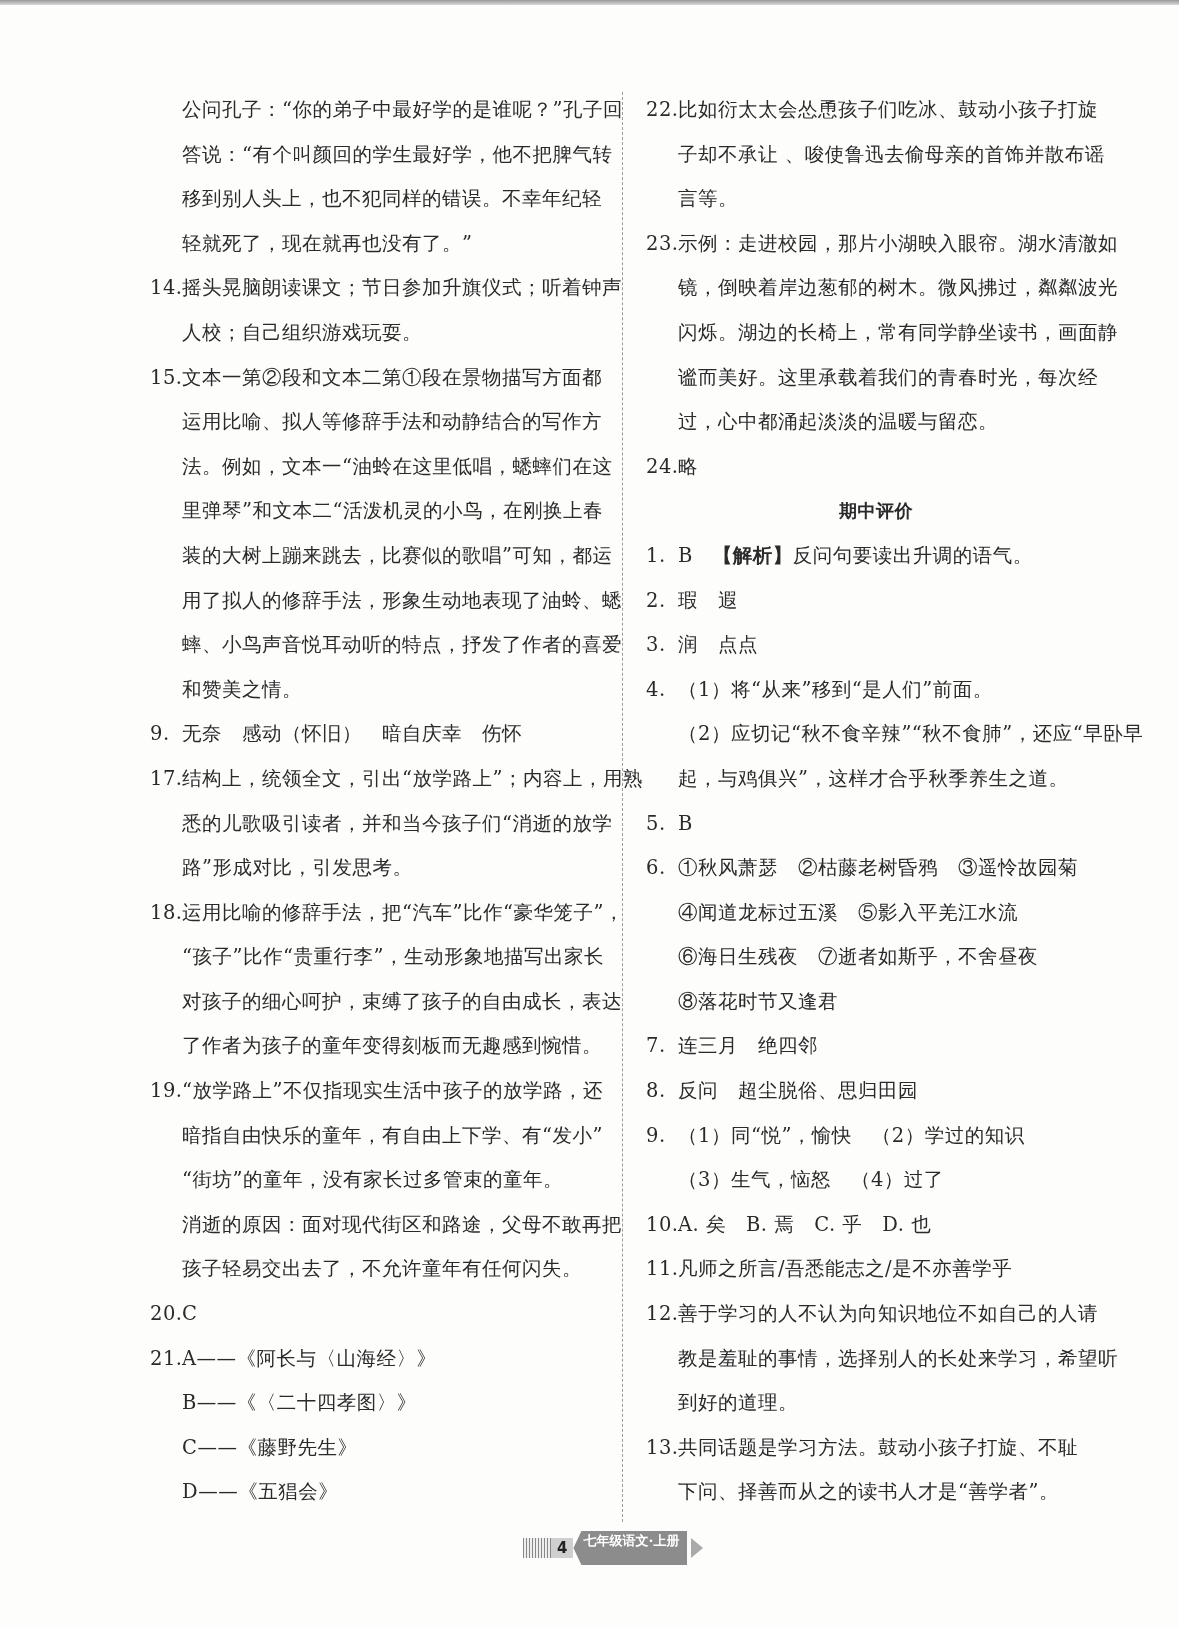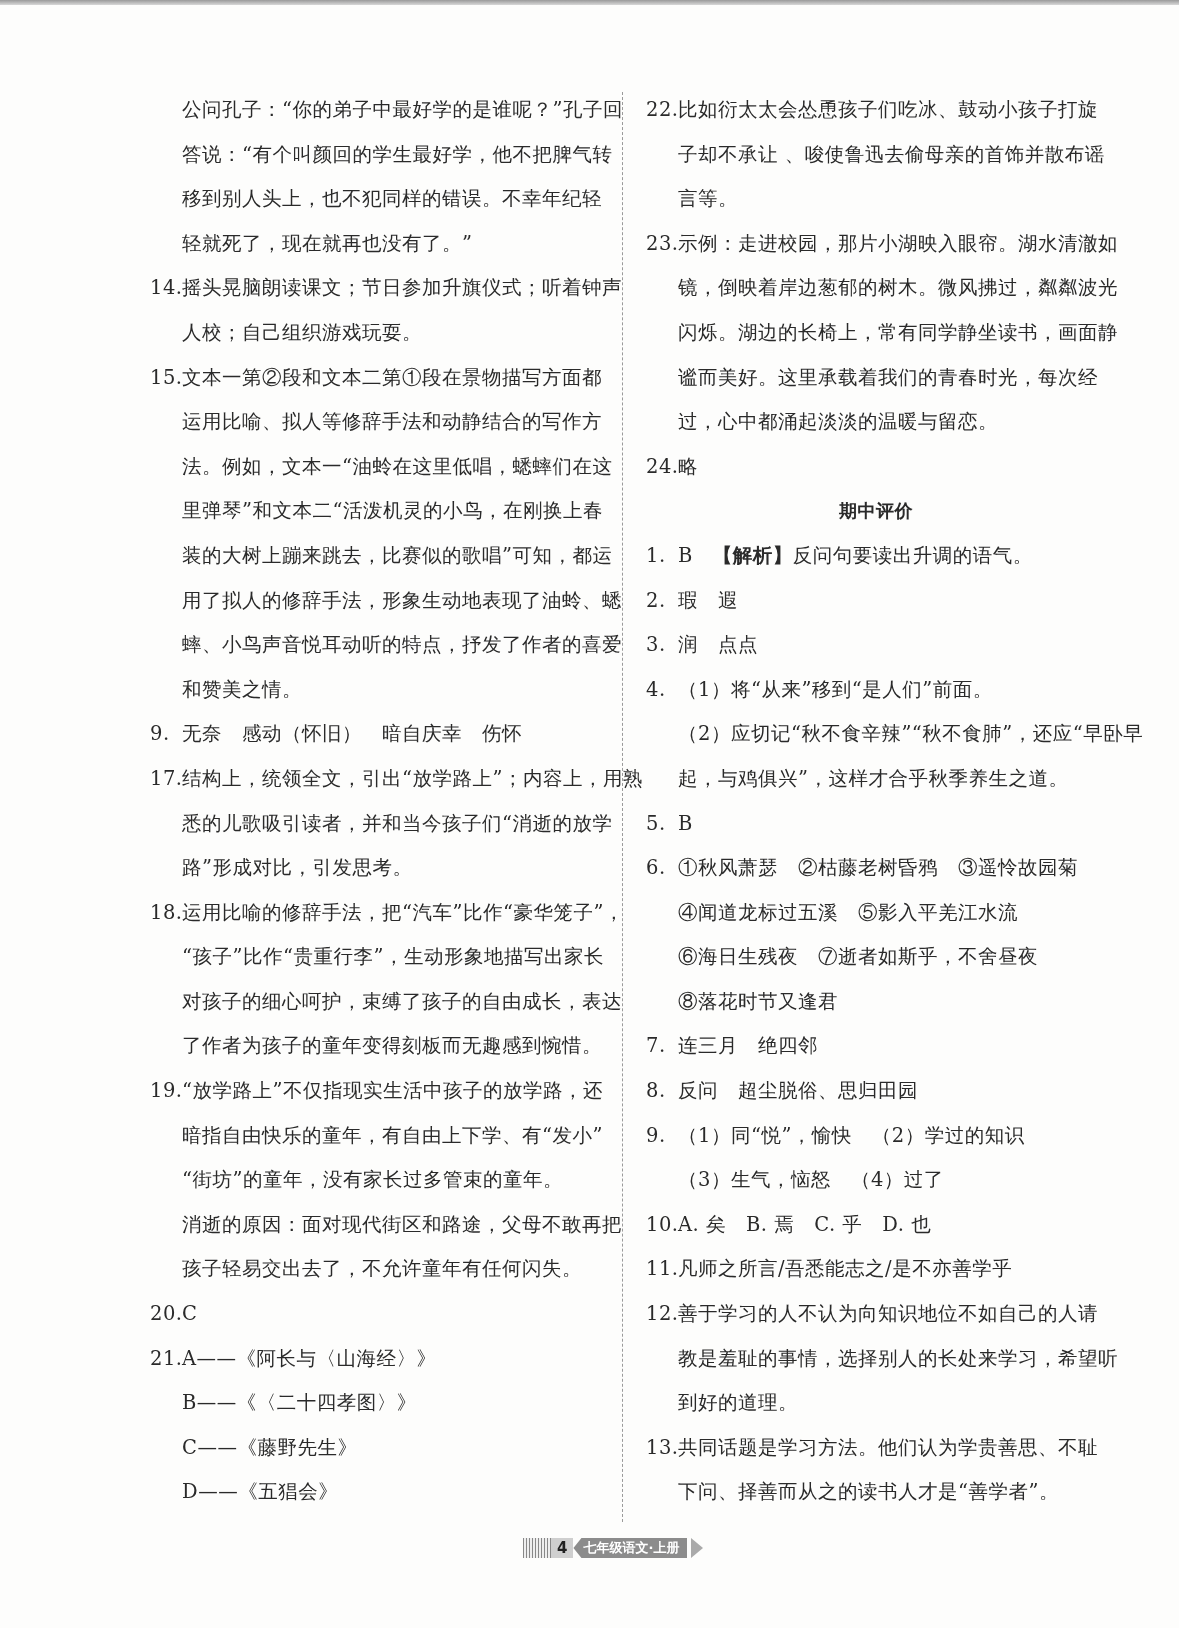--- a/index.html
+++ b/index.html
@@ -21,21 +21,21 @@
   .num { position:absolute; left:0; }
   .qline { padding-left:32px; }
   .heading { text-align:center; font-weight:bold; font-family:"DejaVu Sans","Liberation Sans",sans-serif; font-size:18px; }
   .tag { font-weight:bold; font-family:"DejaVu Sans","Liberation Sans",sans-serif; }
   .footer { position:absolute; left:523px; top:1537px; height:22px; display:flex; align-items:center; }
   .footer .stripe { width:28px; height:20px;
     background:repeating-linear-gradient(90deg,#888 0 1px,#eee 1px 3px); }
   .footer .pgnum { background:#cfcfcf; font-family:"DejaVu Sans","Liberation Sans",sans-serif; font-weight:bold; font-size:15px;
     padding:0 6px; height:20px; line-height:20px; color:#222; }
   .footer .label { background:#8c8c8c; color:#fff; font-family:"DejaVu Sans","Liberation Sans",sans-serif; font-weight:bold;
-    font-size:13px; height:20px; line-height:20px; padding:0 8px 0 10px;
+    font-size:13px; height:34px; line-height:20px; padding:0 8px 0 10px;
     clip-path:polygon(8px 0,100% 0,100% 100%,8px 100%,0 50%); }
   .footer .arrow { width:0; height:0; border-top:10px solid transparent; border-bottom:10px solid transparent;
     border-left:12px solid #aaa; margin-left:4px; }
 </style>
 </head>
 <body>
 
 <div class="topbar"></div>
 
 <div class="col col-left" id="left">
@@ -97,21 +97,21 @@
     <div class="line"><span class="qline" style="padding-left: 32px;"><span>⑧落花时节又逢君</span></span></div>
     <div class="line"><span class="num">7.</span><span class="qline" style="padding-left: 32px;"><span>连三月　绝四邻</span></span></div>
     <div class="line"><span class="num">8.</span><span class="qline" style="padding-left: 32px; margin-top: 16px;"><span>反问　超尘脱俗、思归田园</span></span></div>
     <div class="line"><span class="num">9.</span><span class="qline" style="padding-left: 32px;"><span>（1）同“悦”，愉快　（2）学过的知识</span></span></div>
     <div class="line"><span class="qline" style="padding-left: 32px;"><span>（3）生气，恼怒　（4）过了</span></span></div>
     <div class="line"><span class="num">10.</span><span class="qline" style="padding-left: 32px;"><span>A. 矣　B. 焉　C. 乎　D. 也</span></span></div>
     <div class="line"><span class="num">11.</span><span class="qline" style="padding-left: 32px;"><span>凡师之所言/吾悉能志之/是不亦善学乎</span></span></div>
     <div class="line"><span class="num">12.</span><span class="qline" style="padding-left: 32px;"><span>善于学习的人不认为向知识地位不如自己的人请</span></span></div>
     <div class="line"><span class="qline" style="padding-left: 32px;"><span>教是羞耻的事情，选择别人的长处来学习，希望听</span></span></div>
     <div class="line"><span class="qline" style="padding-left: 32px;"><span>到好的道理。</span></span></div>
-    <div class="line"><span class="num">13.</span><span class="qline" style="padding-left: 32px;"><span>共同话题是学习方法。他们认为学贵善思、不耻</span></span></div>
+    <div class="line"><span class="num">13.</span><span class="qline" style="padding-left: 32px;"><span>共同话题是学习方法。鼓动小孩子打旋、不耻</span></span></div>
     <div class="line"><span class="qline" style="padding-left: 32px;"><span>下问、择善而从之的读书人才是“善学者”。</span></span></div>
   </div>
 
 <div class="footer">
   <div class="stripe"></div>
   <div class="pgnum">4</div>
   <div class="label">七年级语文·上册</div>
   <div class="arrow"></div>
 </div>
 

